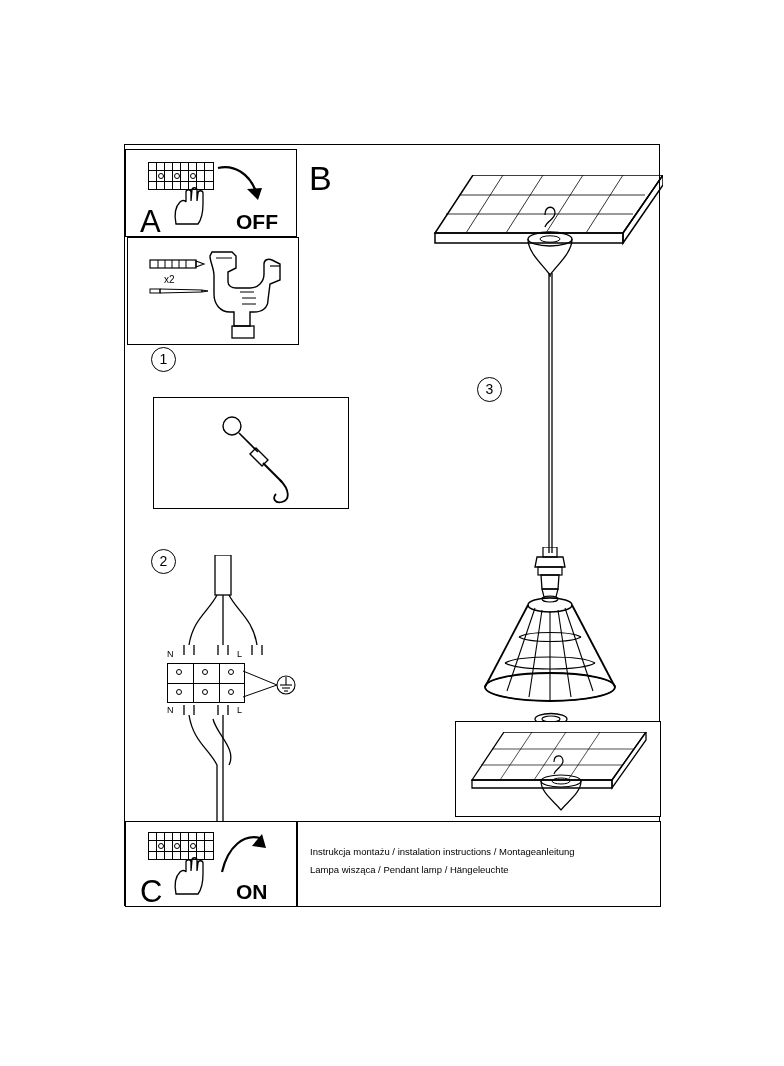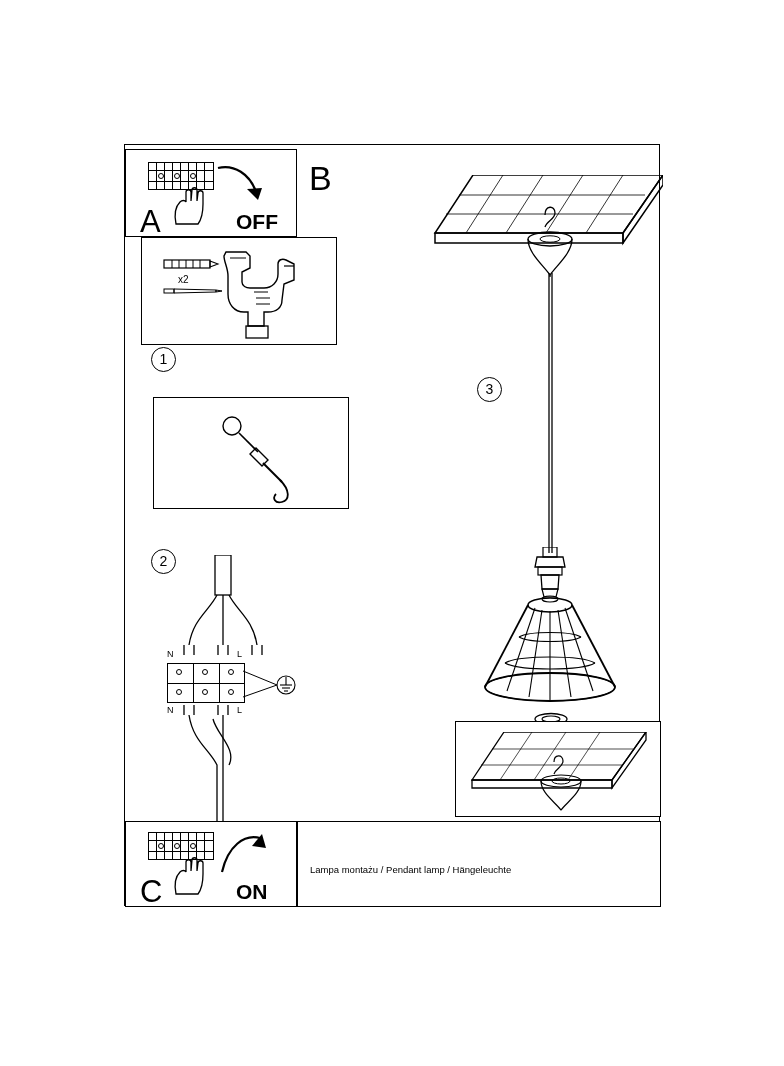--- a/index.html
+++ b/index.html
@@ -132,21 +132,21 @@
 
     <svg style="position:absolute; left:88px; top:12px;" width="52" height="44" viewBox="0 0 52 44">
       <path class="ln" stroke-width="2.2" d="M4,6 C20,2 36,12 42,30"></path>
       <polygon points="44,38 33,27 48,26" fill="#000"></polygon>
     </svg>
 
     <div class="lbl bigletter" style="left:14px; top:54px;">A</div>
     <div class="lbl onoff" style="left:110px; top:60px;">OFF</div>
   </div>
 
-  <div class="box" style="left:16px; top:92px; width:196px; height:108px;">
+  <div class="box" style="left:2px; top:92px; width:172px; height:108px;">
 
     <svg style="position:absolute; left:20px; top:18px;" width="58" height="16" viewBox="0 0 58 16">
       <rect class="ln" x="2" y="4" width="46" height="8" stroke-width="1.2"></rect>
       <line class="ln" x1="10" y1="4" x2="10" y2="12" stroke-width="1"></line>
       <line class="ln" x1="17" y1="4" x2="17" y2="12" stroke-width="1"></line>
       <line class="ln" x1="24" y1="4" x2="24" y2="12" stroke-width="1"></line>
       <line class="ln" x1="31" y1="4" x2="31" y2="12" stroke-width="1"></line>
       <line class="ln" x1="38" y1="4" x2="38" y2="12" stroke-width="1"></line>
       <path class="ln" d="M48,5 L56,8 L48,11 Z" stroke-width="1.1"></path>
     </svg>
@@ -263,21 +263,22 @@
     <svg style="position:absolute; left:88px; top:10px;" width="52" height="46" viewBox="0 0 52 46">
       <path class="ln" stroke-width="2.2" d="M8,40 C14,14 30,2 46,6"></path>
       <polygon points="48,2 38,14 52,16" fill="#000"></polygon>
     </svg>
 
     <div class="lbl bigletter" style="left:14px; top:52px;">C</div>
     <div class="lbl onoff" style="left:110px; top:58px;">ON</div>
   </div>
 
   <div class="box" style="left:172px; top:676px; width:364px; height:86px; border-left:1.5px solid #000;">
-    <div class="footer-text" style="left:12px; top:40px;">Lampa montażu / Pendant lamp / Hängeleuchte</div>
+    <div class="footer-text" style="left:12px; top:22px;">Instrukcja montażu / instalation instructions / Montageanleitung</div>
+    <div class="footer-text" style="left:12px; top:40px;">Lampa wisząca / Pendant lamp / Hängeleuchte</div>
   </div>
 
   <div class="lbl bigletter" style="left:184px; top:14px; font-size:34px;">B</div>
 
   <div class="stepnum" style="left:352px; top:232px;">3</div>
 
   <div style="position:absolute; left:300px; top:10px; width:240px; height:560px;">
 
     <svg style="position:absolute; left:8px; top:20px;" width="230" height="90" viewBox="0 0 230 90">
       <polygon class="ln" points="40,0 230,0 190,58 2,58" stroke-width="1.5" fill="#fff"></polygon>

